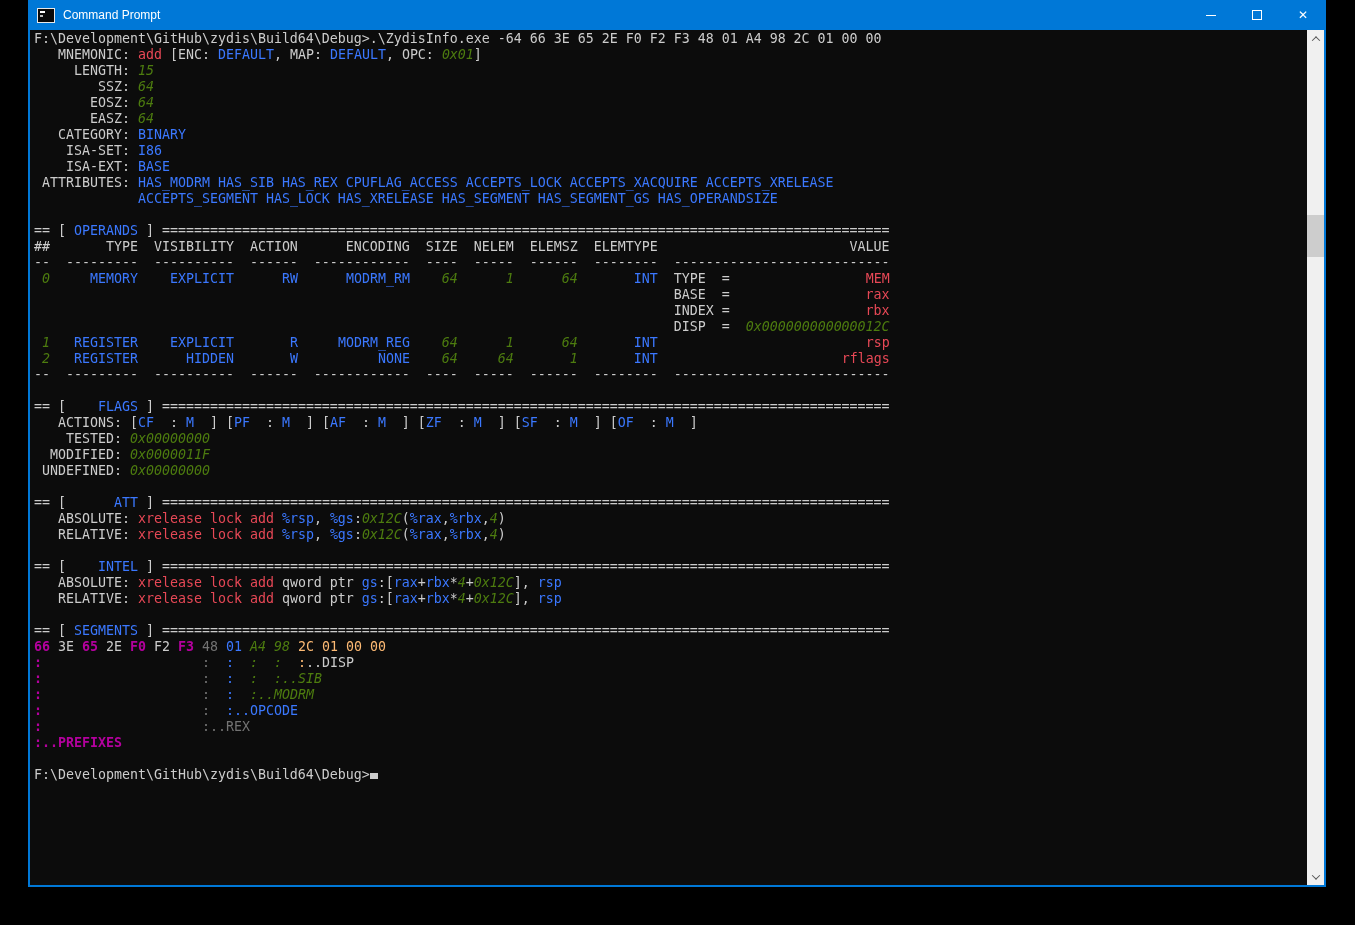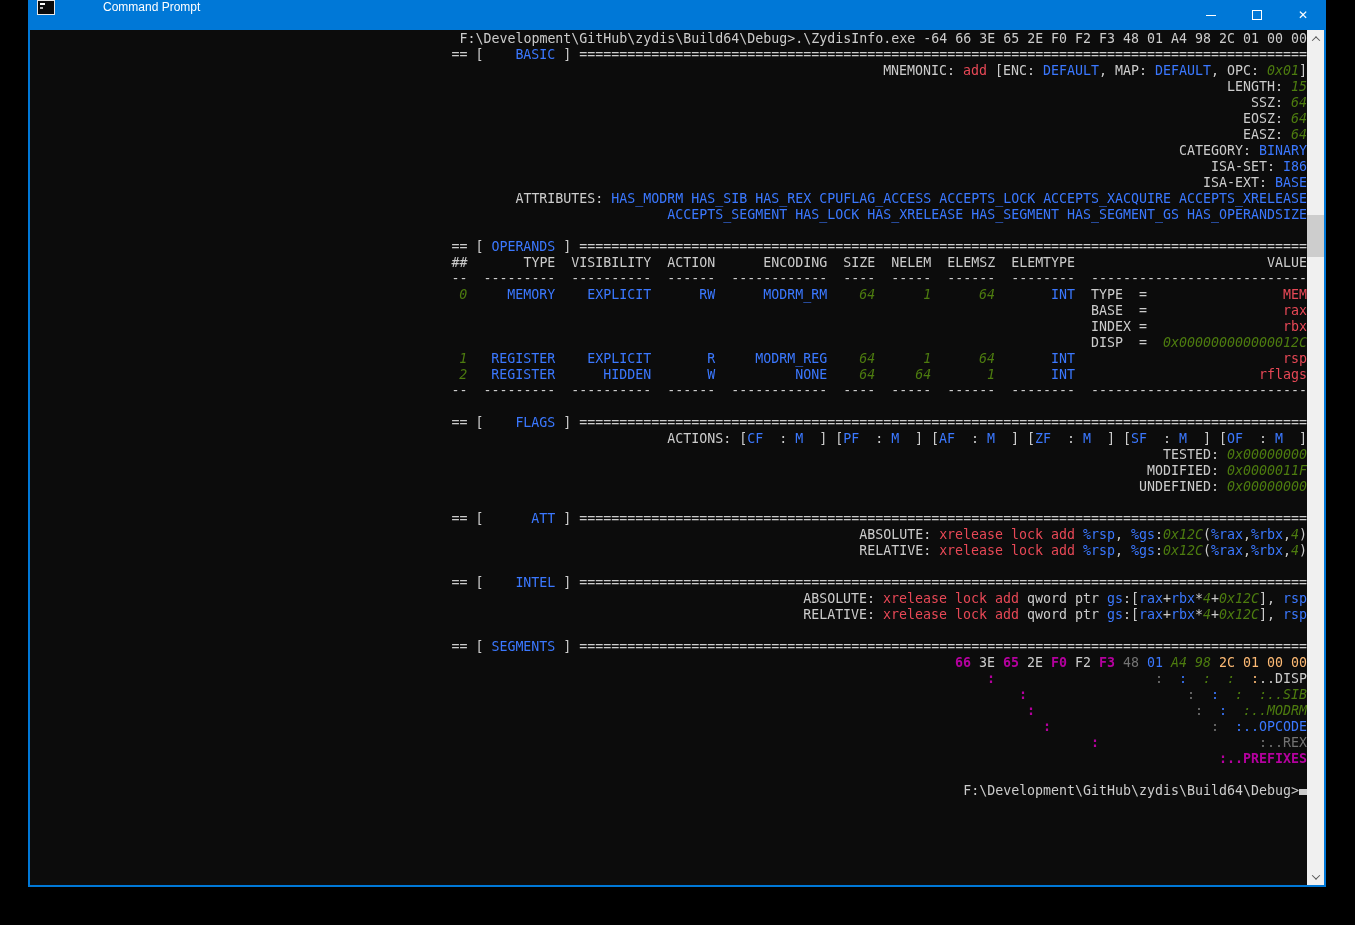--- a/index.html
+++ b/index.html
@@ -1,35 +1,35 @@
 <!DOCTYPE html>
 <html><head>
 <meta charset="utf-8">
 <style>
   html,body{margin:0;padding:0;}
   body{width:1355px;height:925px;background:#000;position:relative;overflow:hidden;
        font-family:"Liberation Sans",sans-serif;}
   .window{position:absolute;left:28px;top:30px;width:1298px;height:857px;box-sizing:border-box;
           background:#0C0C0C;border:2px solid #0078D7;border-top:none;}
   .titlebar{position:absolute;left:-2px;top:-30px;width:1298px;height:30px;background:#0078D7;
-            display:flex;box-sizing:border-box;gap:40px;}
+            display:flex;align-items:center;box-sizing:border-box;}
   .app-icon{width:16px;height:13px;margin-left:9px;background:#0a0a0a;border:1px solid #e8e8e8;
             position:relative;flex:0 0 auto;}
   .app-icon::after{content:"";position:absolute;left:2px;top:2px;width:5px;height:2px;background:#fff;}
   .app-icon::before{content:"";position:absolute;left:2px;top:6px;width:3px;height:2px;background:#bbb;}
   .wtitle{color:#ffffff;font-size:12px;margin-left:8px;white-space:nowrap;}
   .controls{margin-left:auto;display:flex;height:100%;}
   .ctrl{width:46px;height:100%;display:flex;align-items:center;justify-content:center;}
   .glyph-min{width:10px;height:1px;background:#fff;}
   .glyph-max{width:8px;height:8px;border:1px solid #fff;}
   .glyph-close{color:#fff;font-size:12px;line-height:1;font-family:"DejaVu Sans",sans-serif;}
   .console{position:absolute;left:0;top:0;right:17px;bottom:0;background:#0C0C0C;
            padding:1px 0 0 4px;overflow:hidden;
            font-family:"DejaVu Sans Mono","Liberation Mono",monospace;font-size:13.29px;line-height:16px;}
-  .line{white-space:pre;height:16px;text-align:right;}
+  .line{white-space:pre;height:16px;}
   .c-w{color:#CCCCCC;} .c-b{color:#3B78FF;} .c-g{color:#4d7c0f;font-style:italic;} .c-r{color:#E74856;}
   .c-m{color:#B4009E;font-weight:bold;} .c-p{color:#737373;} .c-y{color:#fdba74;}
   .cursor{display:inline-block;width:8px;height:6px;background:#CCCCCC;}
   .scrollbar{position:absolute;top:0;right:0;width:17px;bottom:0;background:#F0F0F0;}
   .sb-arrow{position:absolute;left:0;width:17px;height:17px;display:flex;align-items:center;justify-content:center;}
   .sb-arrow.up{top:0;} .sb-arrow.down{bottom:0;}
   .chev{width:5px;height:5px;border-right:1.6px solid #555;border-bottom:1.6px solid #555;}
   .chev.up{transform:rotate(-135deg) translate(-1px,-1px);}
   .chev.down{transform:rotate(45deg) translate(-1px,-1px);}
   .sb-thumb{position:absolute;left:0;top:185px;width:17px;height:42px;background:#CDCDCD;}
@@ -48,21 +48,20 @@
       <div class="ctrl">
           <span class="glyph-max"></span>
         </div>
       <div class="ctrl">
           <span class="glyph-close">✕</span>
         </div>
     </div>
   </div>
   <div class="console" id="console">
       <div class="line"><span class="c-w">F:\Development\GitHub\zydis\Build64\Debug&gt;.\ZydisInfo.exe -64 66 3E 65 2E F0 F2 F3 48 01 A4 98 2C 01 00 00</span></div>
-      <div class="line"><span class="c-w">== [</span><span class="c-w">    </span><span class="c-b">BASIC</span><span class="c-w"> ] </span><span class="c-w">===========================================================================================</span></div>
       <div class="line"><span class="c-w">   MNEMONIC: </span><span class="c-r">add</span><span class="c-w"> [ENC: </span><span class="c-b">DEFAULT</span><span class="c-w">, MAP: </span><span class="c-b">DEFAULT</span><span class="c-w">, OPC: </span><span class="c-g">0x01</span><span class="c-w">]</span></div>
       <div class="line"><span class="c-w">     LENGTH: </span><span class="c-g">15</span></div>
       <div class="line"><span class="c-w">        SSZ: </span><span class="c-g">64</span></div>
       <div class="line"><span class="c-w">       EOSZ: </span><span class="c-g">64</span></div>
       <div class="line"><span class="c-w">       EASZ: </span><span class="c-g">64</span></div>
       <div class="line"><span class="c-w">   CATEGORY: </span><span class="c-b">BINARY</span></div>
       <div class="line"><span class="c-w">    ISA-SET: </span><span class="c-b">I86</span></div>
       <div class="line"><span class="c-w">    ISA-EXT: </span><span class="c-b">BASE</span></div>
       <div class="line"><span class="c-w"> ATTRIBUTES: </span><span class="c-b">HAS_MODRM HAS_SIB HAS_REX CPUFLAG_ACCESS ACCEPTS_LOCK ACCEPTS_XACQUIRE ACCEPTS_XRELEASE</span></div>
       <div class="line"><span class="c-w">             </span><span class="c-b">ACCEPTS_SEGMENT HAS_LOCK HAS_XRELEASE HAS_SEGMENT HAS_SEGMENT_GS HAS_OPERANDSIZE</span></div>

